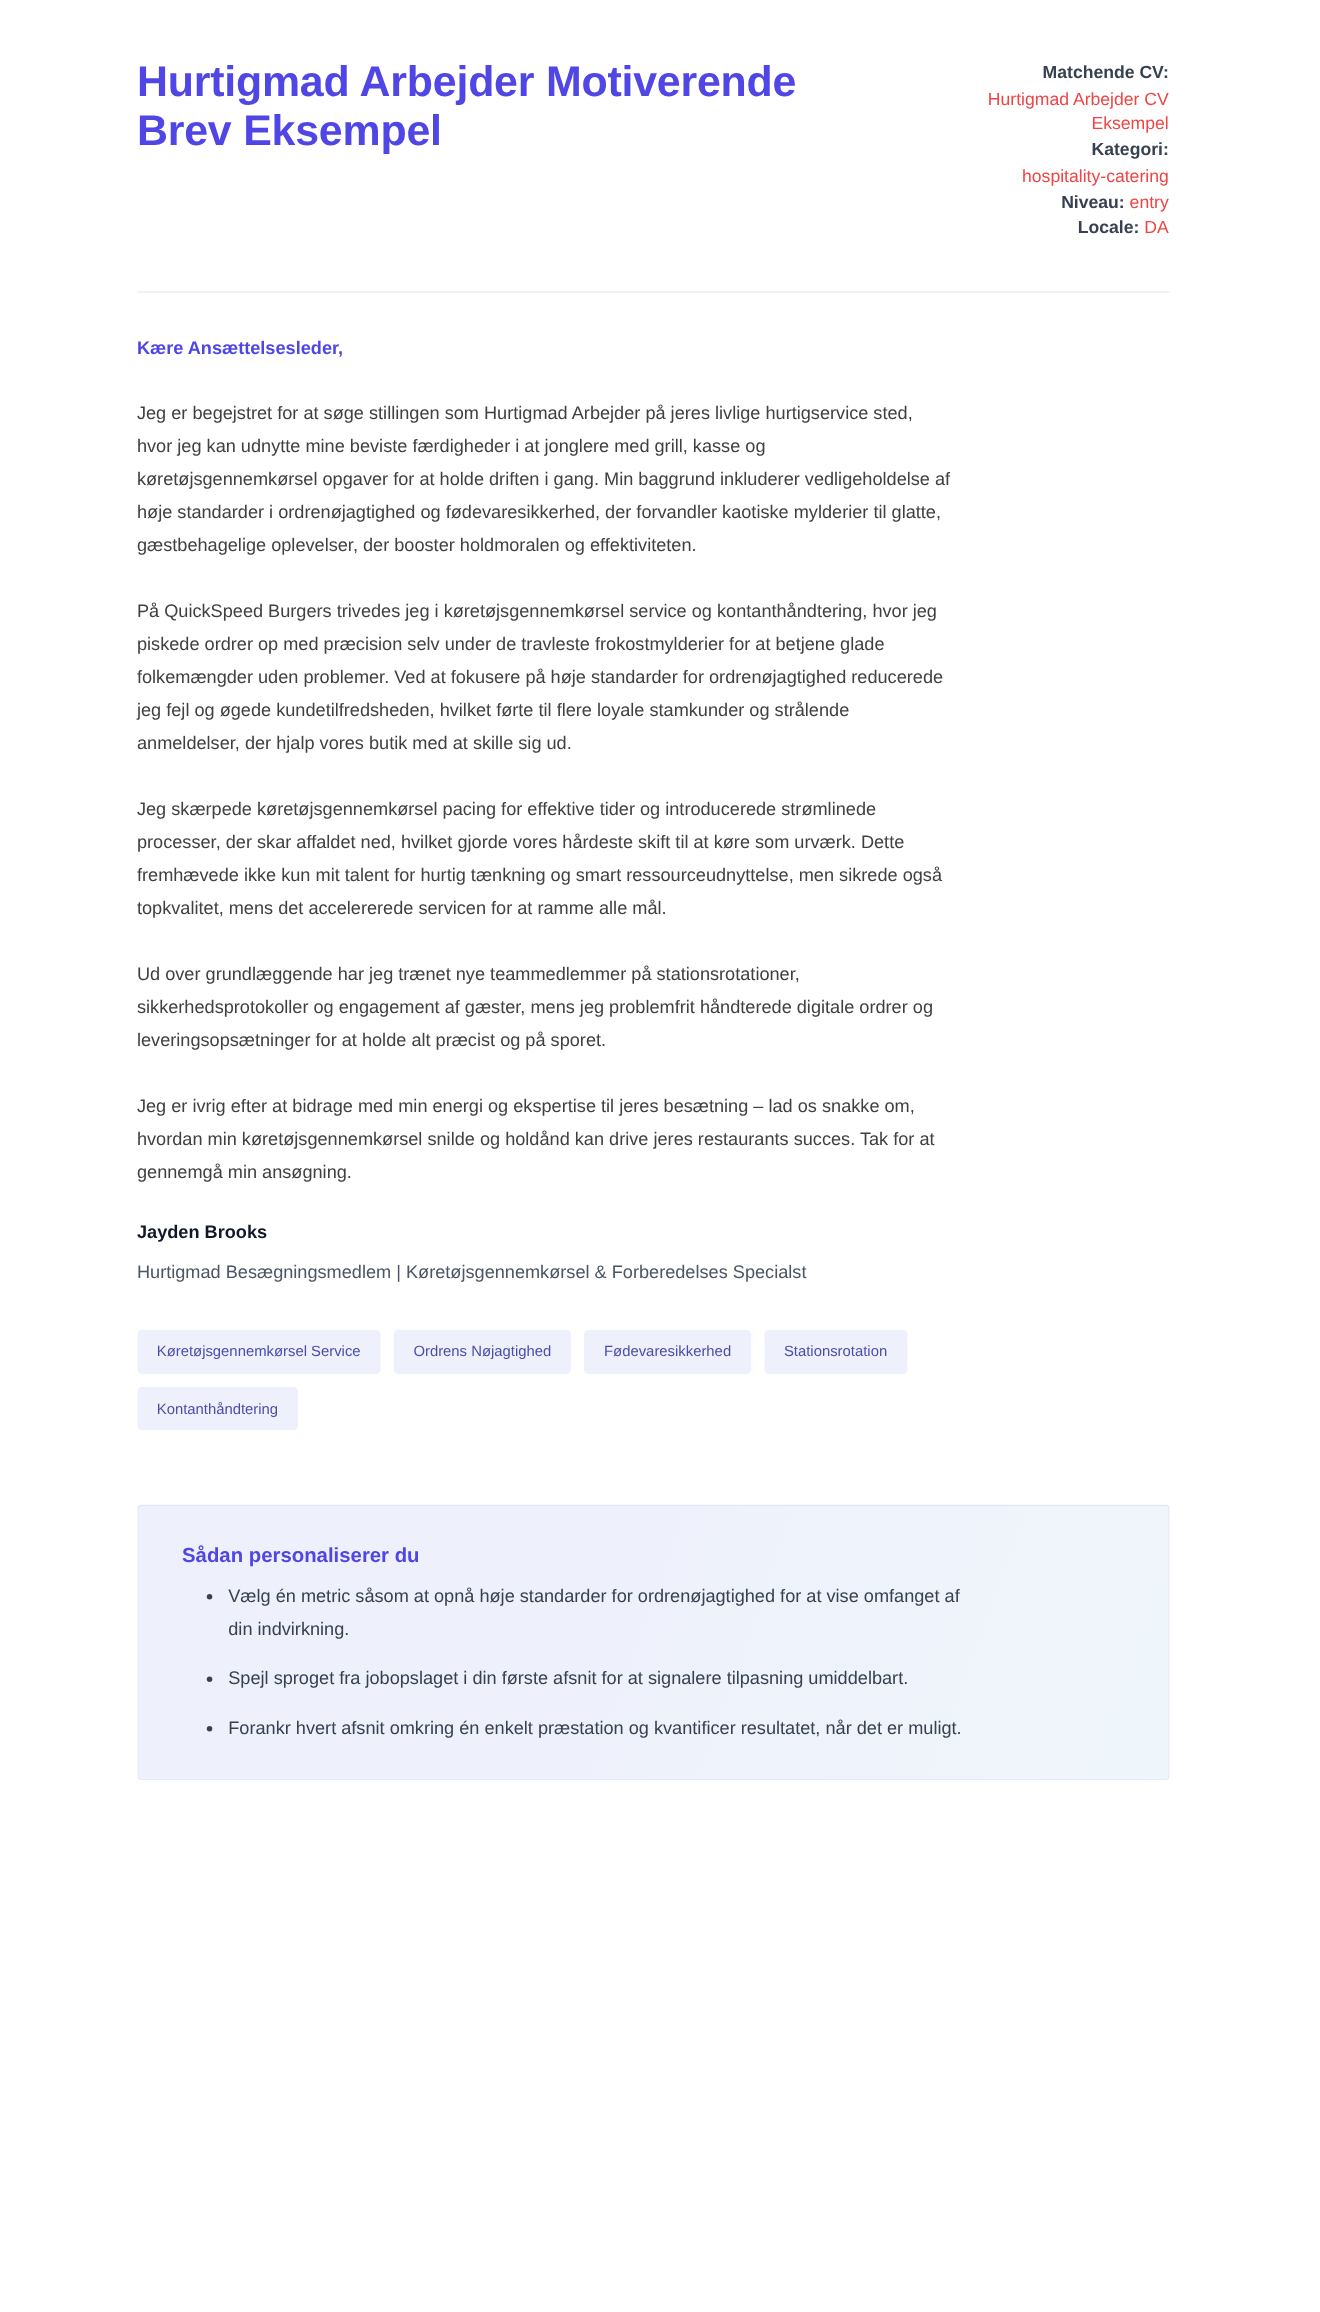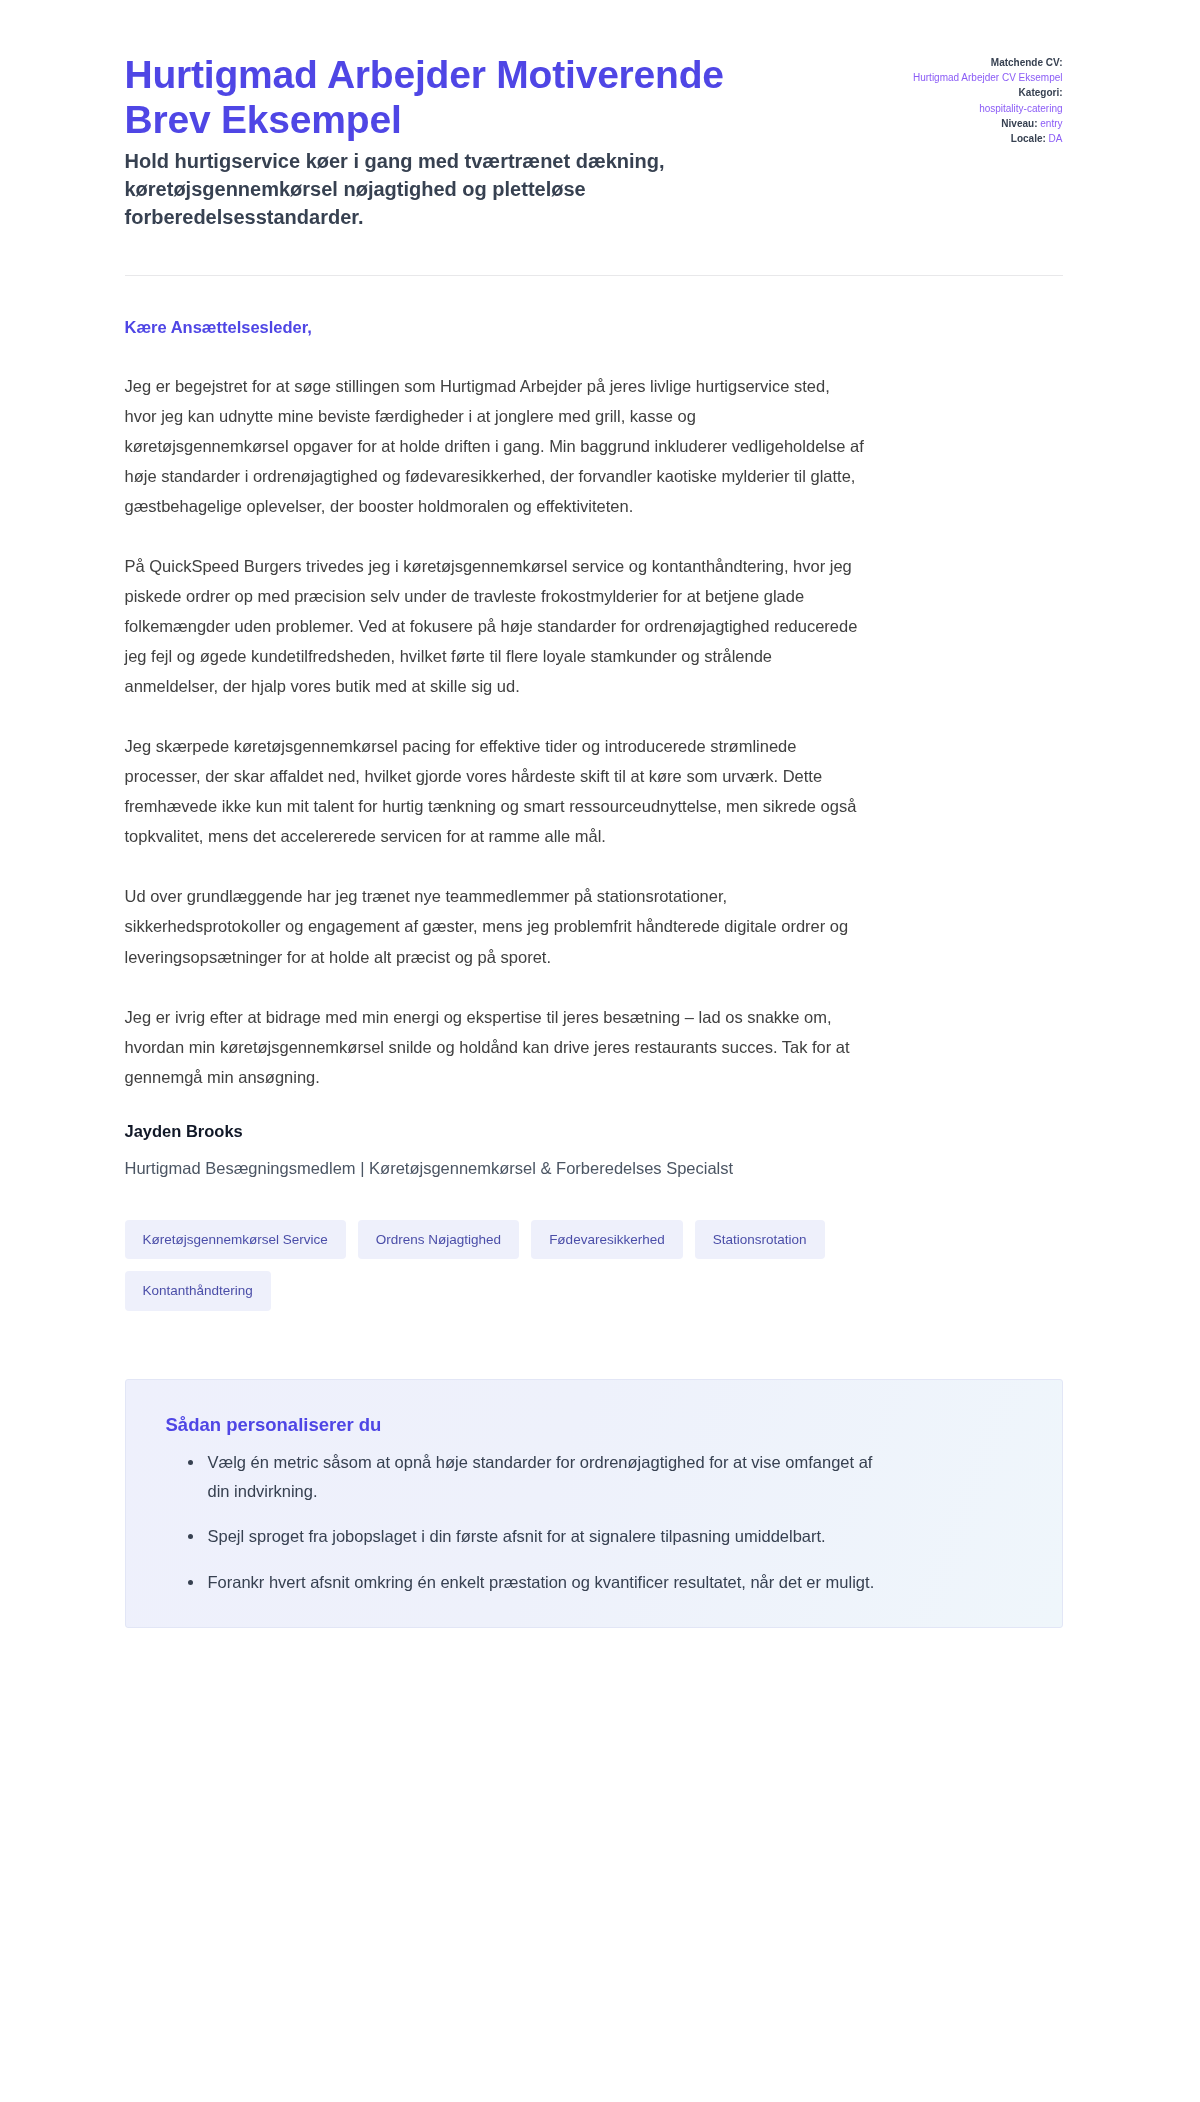--- a/index.html
+++ b/index.html
@@ -54,32 +54,32 @@
     line-height: 1.38;
     font-weight: 700;
     color: #374151;
     margin: 6px 0 0 0;
     max-width: 560px;
   }
 
   .meta {
     flex: 0 0 auto;
     text-align: right;
-    font-size: 10px;
+    font-size: 16px;
     line-height: 1.42;
     color: #6b7280;
     padding-top: 4px;
     width: 230px;
   }
   .meta-row { margin-bottom: 1px; }
   .meta-label {
     font-weight: 700;
     color: #374151;
   }
-  .meta-value { color: #8b5cf6; text-align: right; }
+  .meta-value { color: #ef4444; text-align: right; }
 
   .divider {
     border: 0;
     border-top: 1px solid #e8e8ea;
     margin: 44px 0 0 0;
   }
 
   
   .letter {
     padding-top: 42px;
@@ -175,21 +175,20 @@
 </style>
 </head>
 <body>
 
 <div class="page">
   <div class="inner">
 
     <div class="header">
       <div class="header-left">
         <h1 class="doc-title">Hurtigmad Arbejder Motiverende Brev Eksempel</h1>
-        <p class="doc-subtitle">Hold hurtigservice køer i gang med tværtrænet dækning, køretøjsgennemkørsel nøjagtighed og pletteløse forberedelsesstandarder.</p>
       </div>
 
       <div class="meta">
         <div class="meta-row">
           <span class="meta-label">Matchende CV:</span>
         </div>
         <div class="meta-row">
           <span class="meta-value">Hurtigmad Arbejder CV Eksempel</span>
         </div>
         <div class="meta-row">

